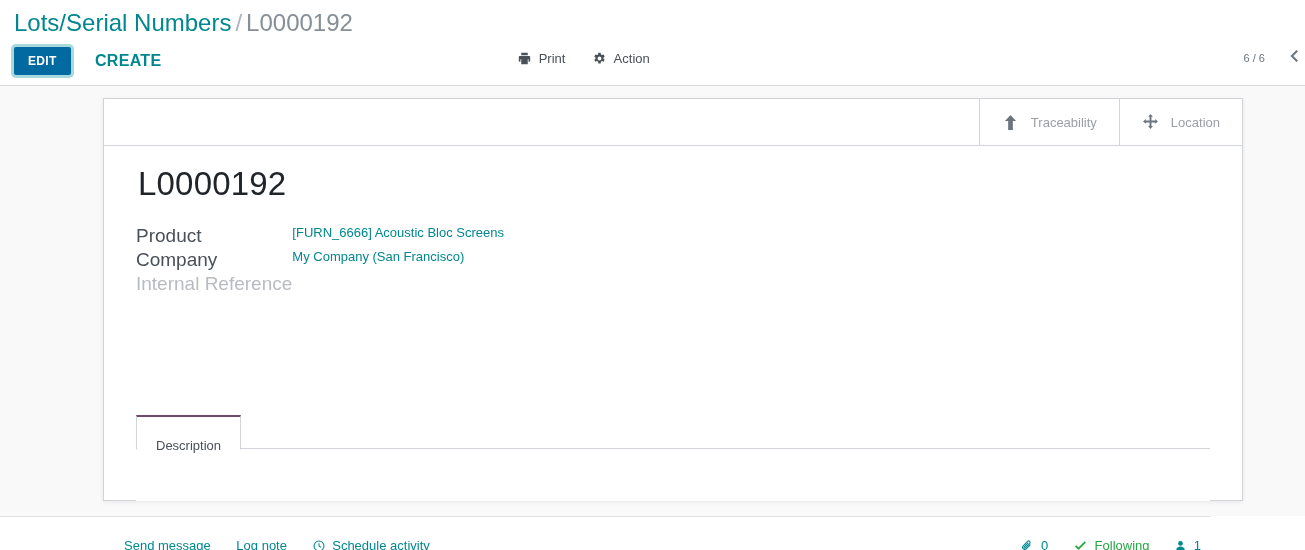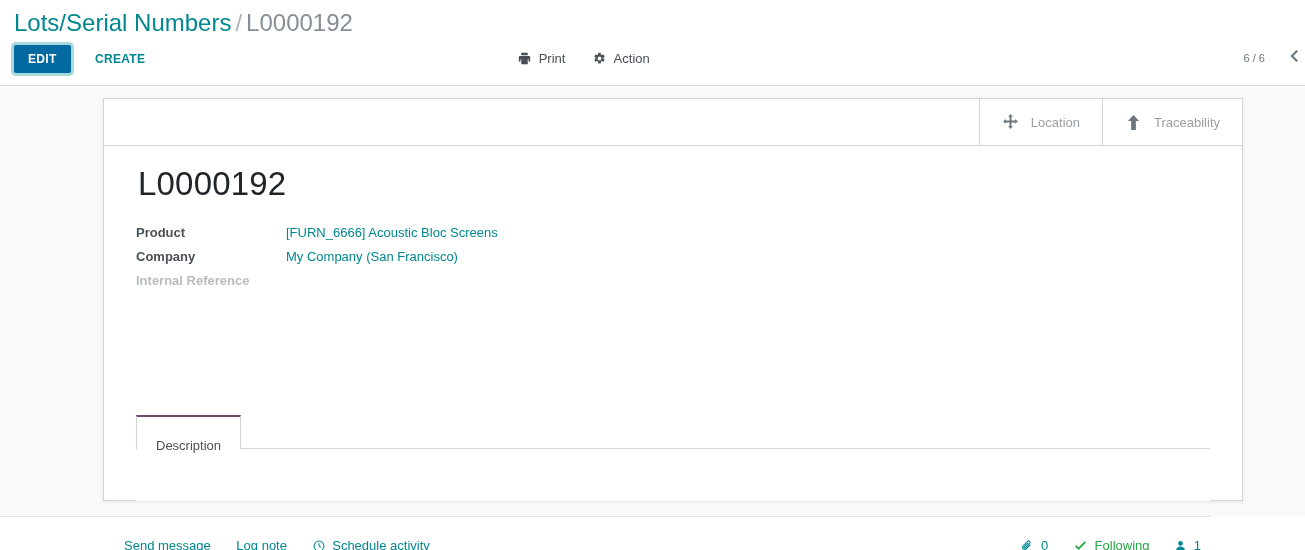--- a/index.html
+++ b/index.html
@@ -51,21 +51,21 @@
     border: none;
     border-radius: 2px;
     cursor: pointer;
     box-shadow: 0 0 0 3px #a8dadd;
     vertical-align: middle;
   }
   .btn-create {
     display: inline-block;
     background: transparent;
     color: #00878f;
-    font-size: 12px;
+    font-size: 16px;
     font-weight: bold;
     letter-spacing: .3px;
     padding: 7px 10px;
     margin-left: 10px;
     border: none;
     cursor: pointer;
     vertical-align: middle;
   }
 
   .cp-actions {
@@ -164,22 +164,22 @@
     line-height: 44px;
     letter-spacing: .2px;
   }
 
   .field-table {
     margin-top: 19px;
     border-collapse: collapse;
   }
   .field-table tr { height: 24px; }
   .field-label {
-    font-size: 13px;
-    font-weight: bold;
+    font-size: 19px;
+    font-weight: normal;
     color: #495057;
     padding: 0;
     width: 150px;
     vertical-align: top;
     white-space: nowrap;
   }
   .field-label.empty { color: #b8bcc0; }
   .field-value {
     font-size: 13px;
     color: #212529;
@@ -297,35 +297,35 @@
           <path d="M6.5 0L8 1.4 3.3 6 8 10.6 6.5 12 .4 6z"></path>
         </svg>
     </span>
   </div>
 </div>
 
 <div class="page-body">
   <div class="sheet">
 
     <div class="button-box">
+      <div class="smart-btn">
+        <span class="sb-ico">
+          <svg width="17" height="17" viewBox="0 0 16 16" fill="#6c757d">
+              <path d="M8 1l5.2 5.6h-3V15H5.8V6.6h-3z"></path>
+            </svg>
+        </span>
+        <span class="sb-label">Traceability</span>
+      </div>
       <div class="smart-btn">
         <span class="sb-ico">
           <svg width="17" height="17" viewBox="0 0 16 16" fill="#6c757d">
               <path d="M8 0l2.2 2.6H8.9v3.5h3.5V4.8L15 7l-2.6 2.2V7.9H8.9v3.5h1.3L8 14l-2.2-2.6h1.3V7.9H3.6v1.3L1 7l2.6-2.2v1.3h3.5V2.6H5.8z"></path>
             </svg>
         </span>
         <span class="sb-label">Location</span>
-      </div>
-      <div class="smart-btn">
-        <span class="sb-ico">
-          <svg width="17" height="17" viewBox="0 0 16 16" fill="#6c757d">
-              <path d="M8 1l5.2 5.6h-3V15H5.8V6.6h-3z"></path>
-            </svg>
-        </span>
-        <span class="sb-label">Traceability</span>
       </div>
     </div>
 
     <div class="bb-divider"></div>
 
     <div class="sheet-inner">
       <h1 class="record-title">L0000192</h1>
 
       <table class="field-table">
         <tbody>

